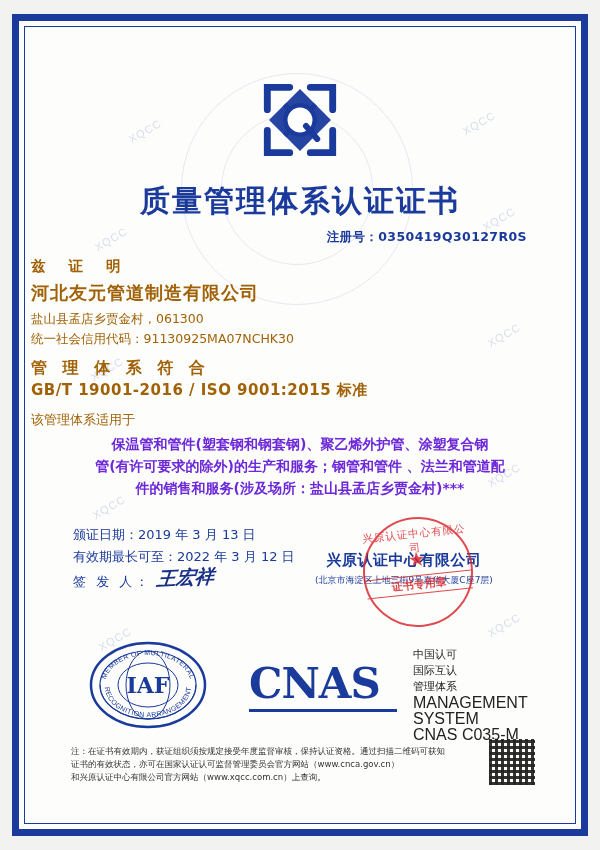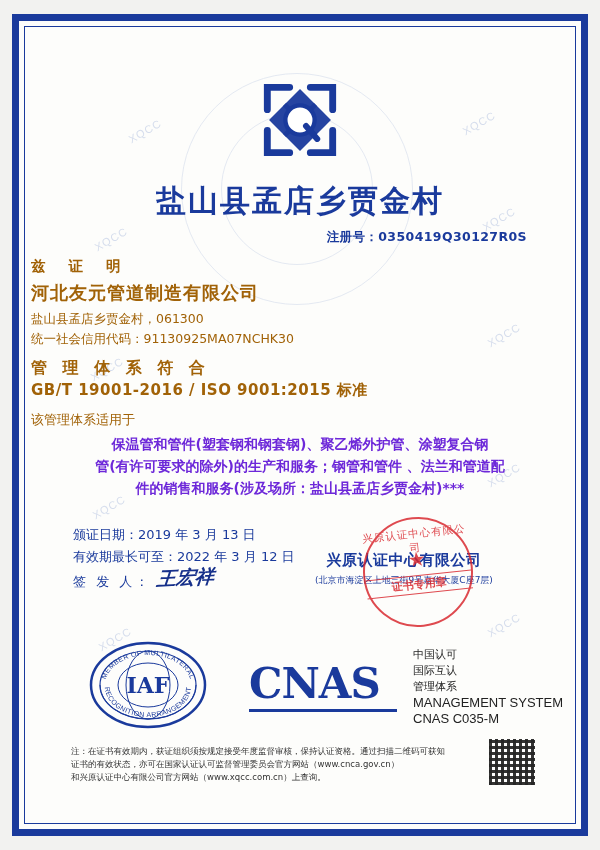--- a/index.html
+++ b/index.html
@@ -232,21 +232,21 @@
   }
   .cnas-text {
     position: absolute;
     left: 382px;
     top: 614px;
     color: #222;
     font-size: 11px;
     line-height: 16px;
     font-family: "DejaVu Sans", sans-serif;
   }
-  .cnas-text .en { font-family: "Liberation Sans", sans-serif; font-size: 13px; }
+  .cnas-text .en { font-family: "Liberation Sans", sans-serif; font-size: 16px; }
 
   .note {
     position: absolute;
     left: 40px; right: 34px;
     top: 712px;
     color: #333;
     font-size: 8.5px;
     line-height: 13px;
     font-family: "DejaVu Sans", sans-serif;
   }
@@ -297,21 +297,21 @@
             <path d="M86 50 L66 30 L46 50 L66 70 Z" opacity="0.95"></path>
             <path d="M50 86 L30 66 L50 46 L70 66 Z" opacity="0.95"></path>
           </g>
           <circle cx="50" cy="50" r="17" fill="#ffffff"></circle>
           <circle cx="50" cy="50" r="17" fill="none" stroke="#1a3a9c" stroke-width="5"></circle>
           <path d="M57 57 L70 72" stroke="#1a3a9c" stroke-width="7" stroke-linecap="round"></path>
         </svg>
       </div>
     </div>
 
-    <div class="title">盐山县孟店乡贾金村</div>
+    <div class="title">质量管理体系认证证书</div>
 
     <div class="reg-no">
       <span>注册号：</span><span>0350419Q30127R0S</span>
     </div>
 
     <div class="center-line l-zhengming">兹    证    明</div>
     <div class="center-line l-company">河北友元管道制造有限公司</div>
     <div class="center-line l-address">盐山县孟店乡贾金村，061300</div>
     <div class="center-line l-credit">统一社会信用代码：91130925MA07NCHK30</div>
     <div class="center-line l-conform">管 理 体 系 符 合</div>

